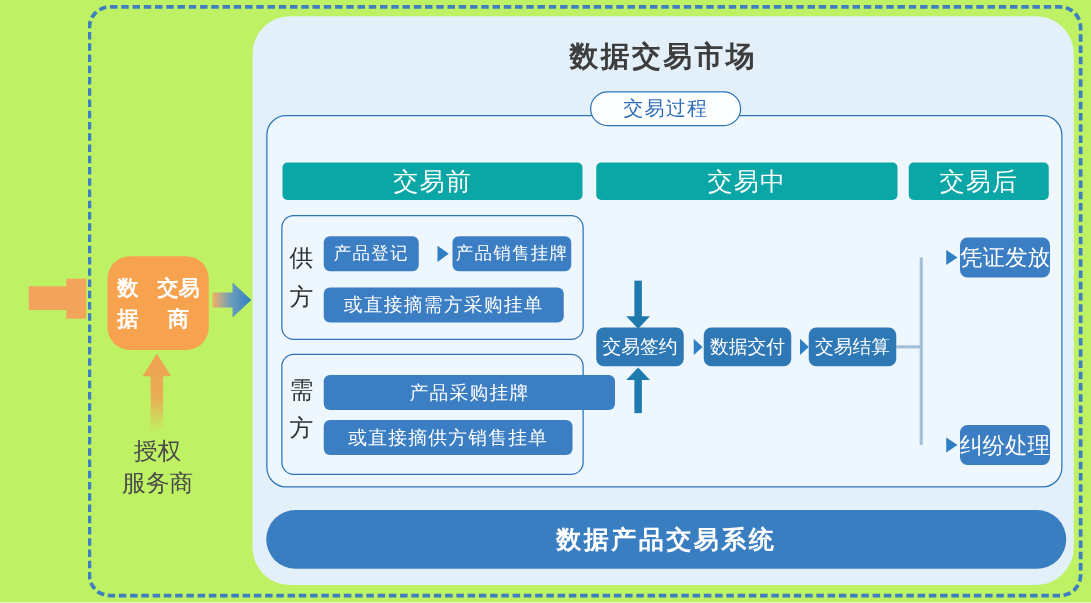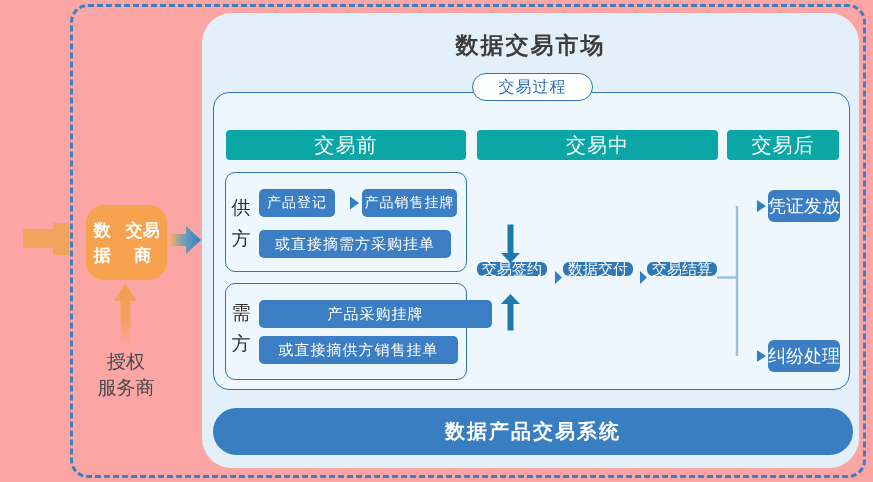--- a/index.html
+++ b/index.html
@@ -1,18 +1,18 @@
 <!DOCTYPE html>
 <html><head>
 <meta charset="utf-8">
 <style>
   html,body { margin:0; padding:0; background:#ffffff; }
   .canvas {
     position:relative; width:873px; height:482px; overflow:hidden;
-    background:#fca5a5;
+    background:#bef264;
     font-family:"Liberation Sans", "DejaVu Sans", sans-serif;
   }
   .dashed-frame {
     position:absolute; left:70px; top:4px; width:790px; height:468px;
     border:3px dashed #3f7fc1; border-radius:18px;
   }
   .market-panel {
     position:absolute; left:202px; top:13px; width:657px; height:455px;
     background:#e3f0fa; border-radius:30px;
   }
@@ -55,21 +55,21 @@
     position:absolute; background:#3b7ec3; border-radius:5px; color:#ffffff;
     display:flex; align-items:center; justify-content:center;
     font-size:15px; letter-spacing:1px;
   }
   .chip.reg      { left:259px; top:189px; width:76px;  height:28px; font-size:14px; }
   .chip.listing  { left:362px; top:189px; width:95px;  height:28px; font-size:14px; }
   .chip.sup-alt  { left:259px; top:230px; width:192px; height:28px; }
   .chip.purchase { left:259px; top:300px; width:233px; height:28px; }
   .chip.dem-alt  { left:259px; top:336px; width:199px; height:28px; }
   .flow-box {
-    position:absolute; top:262px; width:70px; height:14px;
+    position:absolute; top:262px; width:70px; height:31px;
     background:#2f78b6; border-radius:6px; color:#ffffff; font-size:15px;
     display:flex; align-items:center; justify-content:center;
   }
   .flow-box.sign    { left:477px; }
   .flow-box.deliver { left:563px; }
   .flow-box.settle  { left:647px; }
   .outcome-box {
     position:absolute; left:768px; width:72px; height:32px;
     background:#3b7ec3; border-radius:6px; color:#ffffff; font-size:18px;
     display:flex; align-items:center; justify-content:center;

